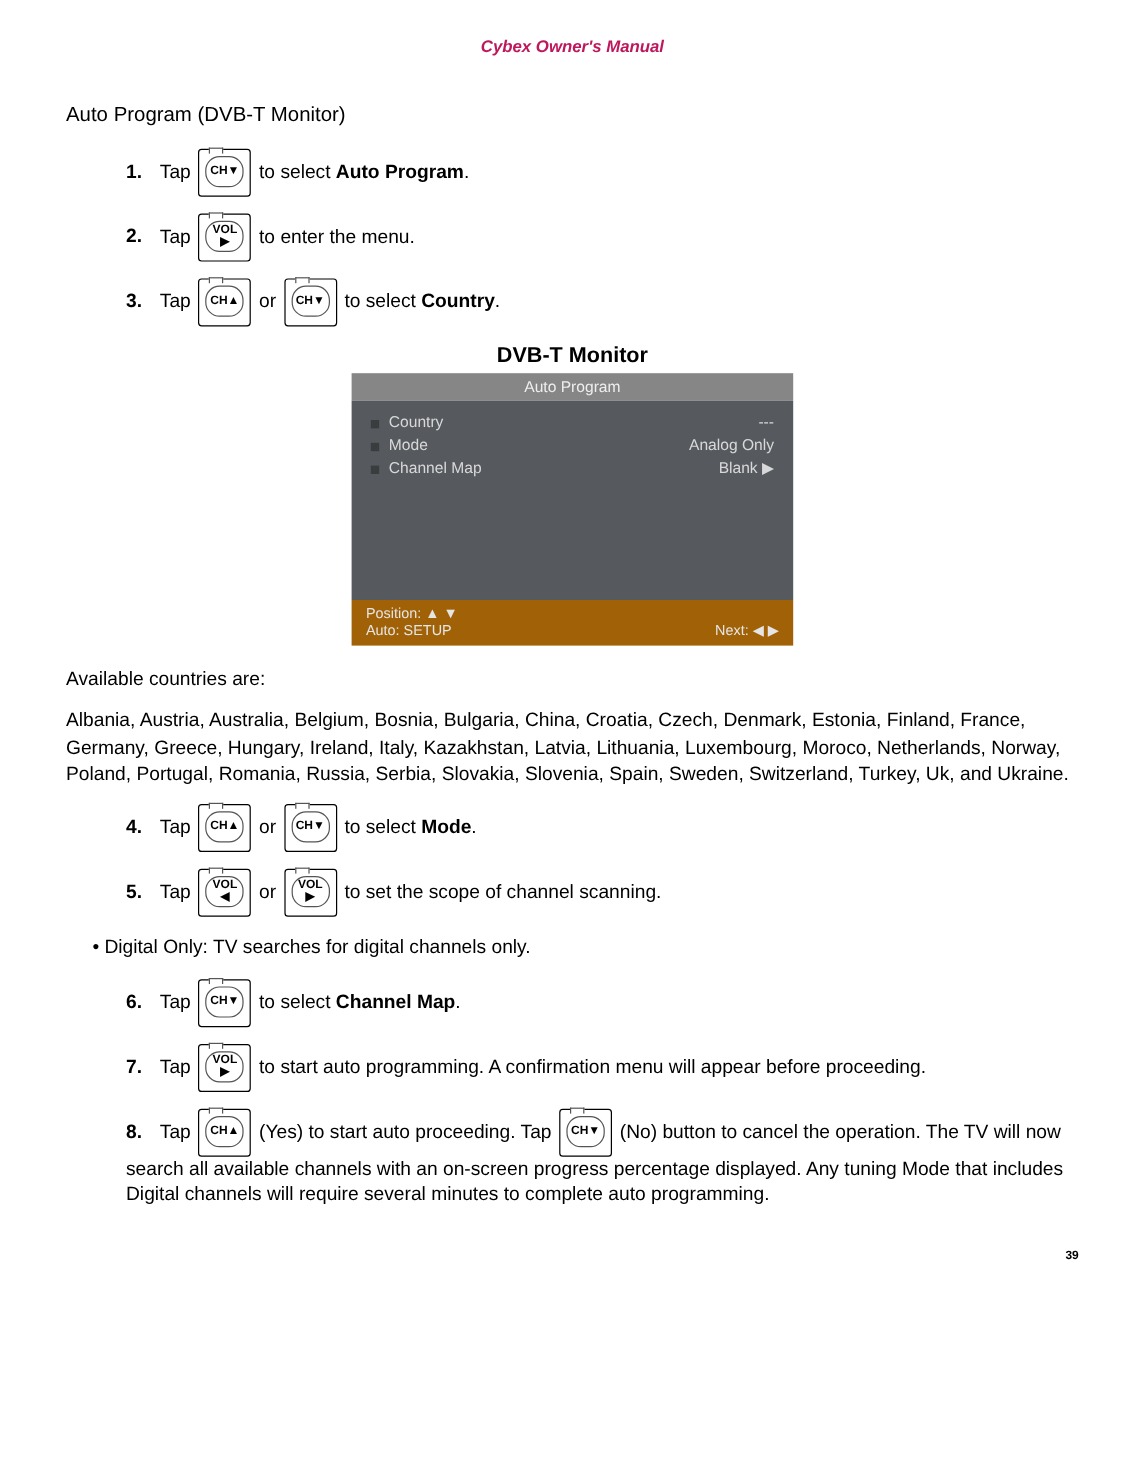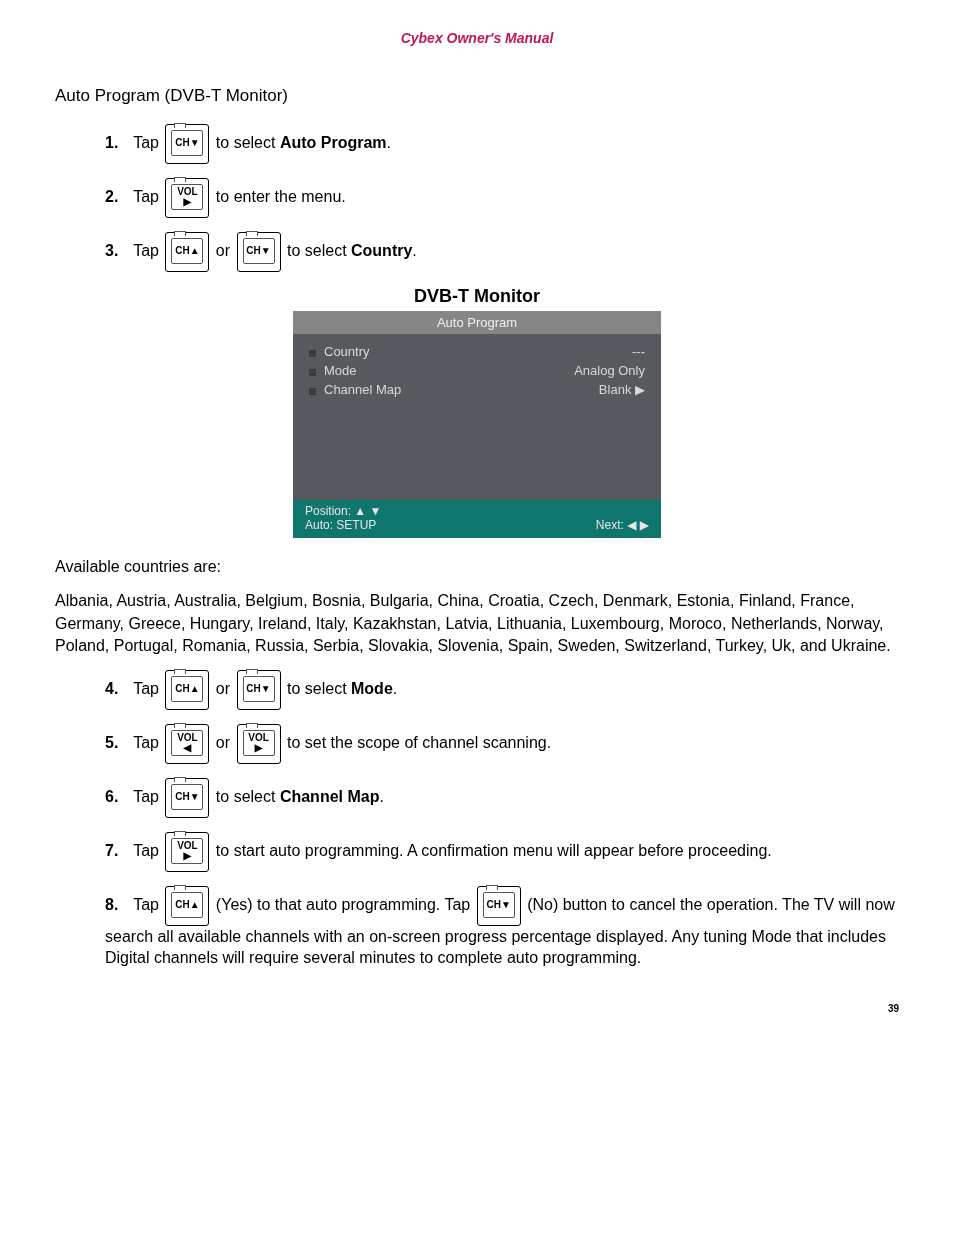--- a/index.html
+++ b/index.html
@@ -47,21 +47,21 @@
     line-height: 0;
     width: 38px;
     height: 34px;
     position: relative;
   }
   .btn-inner {
     display: flex;
     align-items: center;
     justify-content: center;
     border: 1px solid #555;
-    border-radius: 2px;
+    border-radius: 12px;
     width: 30px;
     height: 24px;
     margin: 3px auto 0 auto;
     font-size: 10px;
     font-weight: bold;
     color: #000;
     line-height: 1;
     text-align: center;
   }
   .btn-inner span { line-height: 1; }
@@ -93,21 +93,21 @@
     font-size:13px;
   }
   .screen-body {
     background:#565a5f;
     padding: 8px 16px 8px 16px;
     min-height: 150px;
   }
   .srow { display:flex; justify-content:space-between; padding:2px 0; color:#d8d8d8; font-size:13px;}
   .srow .sq { display:inline-block; width:7px; height:7px; background:#3a3c3e; margin-right:8px; position:relative; top:1px;}
   .screen-foot {
-    background:#0f766e;
+    background:#a16207;
     color:#e5e5e5;
     padding:4px 12px 6px 12px;
     font-size:12px;
   }
   .screen-foot .frow { display:flex; justify-content:space-between; }
 
   .para { margin: 10px 0 12px 0; line-height:1.4; }
   ul.bullets { list-style: none; padding-left: 22px; margin: 6px 0 14px 0;}
   ul.bullets li::before { content:"• "; }
   ul.bullets li { line-height:1.5; }
@@ -210,20 +210,21 @@
         </span></span>
     <span> or </span>
     <span class="btn-icon"><span class="tab"></span><span class="btn-inner">
           <span>VOL<br>▶</span>
         </span></span>
     <span> to set the scope of channel scanning.</span>
   </li>
 </ol>
 
 <ul class="bullets">
+  <li>Digital Only: TV searches for digital channels only.</li>
 </ul>
 
 <ol class="steps">
   <li>
     <span class="num">6.</span>
     <span>Tap </span>
     <span class="btn-icon"><span class="tab"></span><span class="btn-inner">
           <span>CH▼</span>
         </span></span>
     <span> to select </span><span class="bold">Channel Map</span><span>.</span>
@@ -237,21 +238,21 @@
         </span></span>
     <span> to start auto programming. A confirmation menu will appear before proceeding.</span>
   </li>
 
   <li>
     <span class="num">8.</span>
     <span>Tap </span>
     <span class="btn-icon"><span class="tab"></span><span class="btn-inner">
           <span>CH▲</span>
         </span></span>
-    <span>(Yes) to that auto programming. Tap </span>
+    <span>(Yes) to start auto proceeding. Tap </span>
     <span class="btn-icon"><span class="tab"></span><span class="btn-inner">
           <span>CH▼</span>
         </span></span>
     <span>(No) button to cancel the operation. The TV will now search all available channels with an on-screen progress percentage displayed. Any tuning Mode that includes Digital channels will require several minutes to complete auto programming.</span>
   </li>
 </ol>
 
 <div class="pagenum">39</div>
 
 </body></html>

